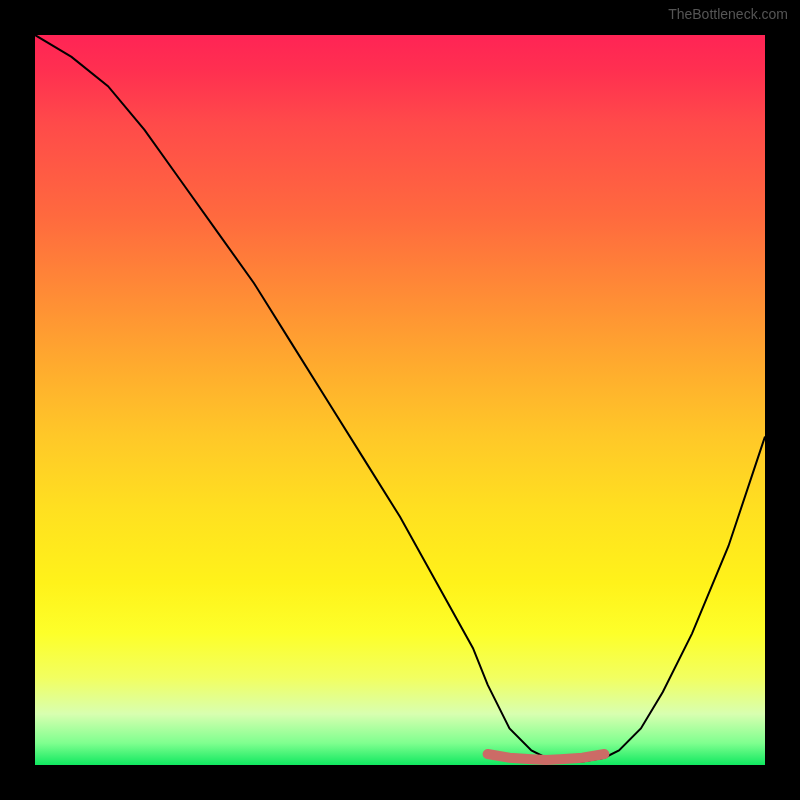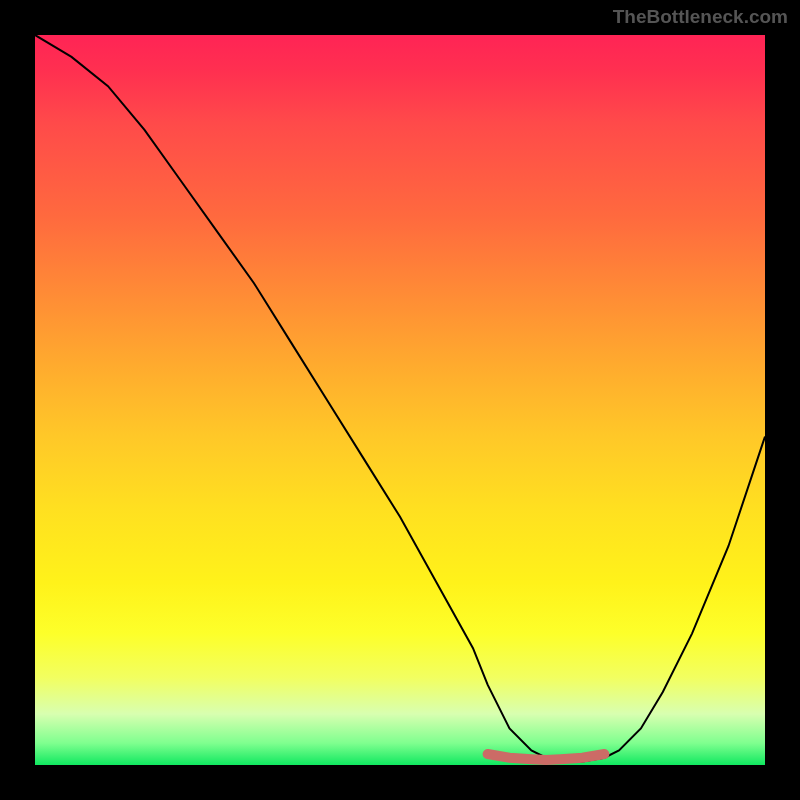--- a/index.html
+++ b/index.html
@@ -8,22 +8,22 @@
     height: 800px;
     background: #000;
     position: relative;
     font-family: Arial, sans-serif;
   }
   .watermark {
     position: absolute;
     top: 6px;
     right: 12px;
     color: #555;
-    font-size: 19px;
-    font-weight: 700;
+    font-size: 14px;
+    font-weight: 400;
     z-index: 10;
   }
   .plot-area {
     position: absolute;
     left: 35px;
     top: 35px;
     width: 730px;
     height: 730px;
     overflow: hidden;
   }

